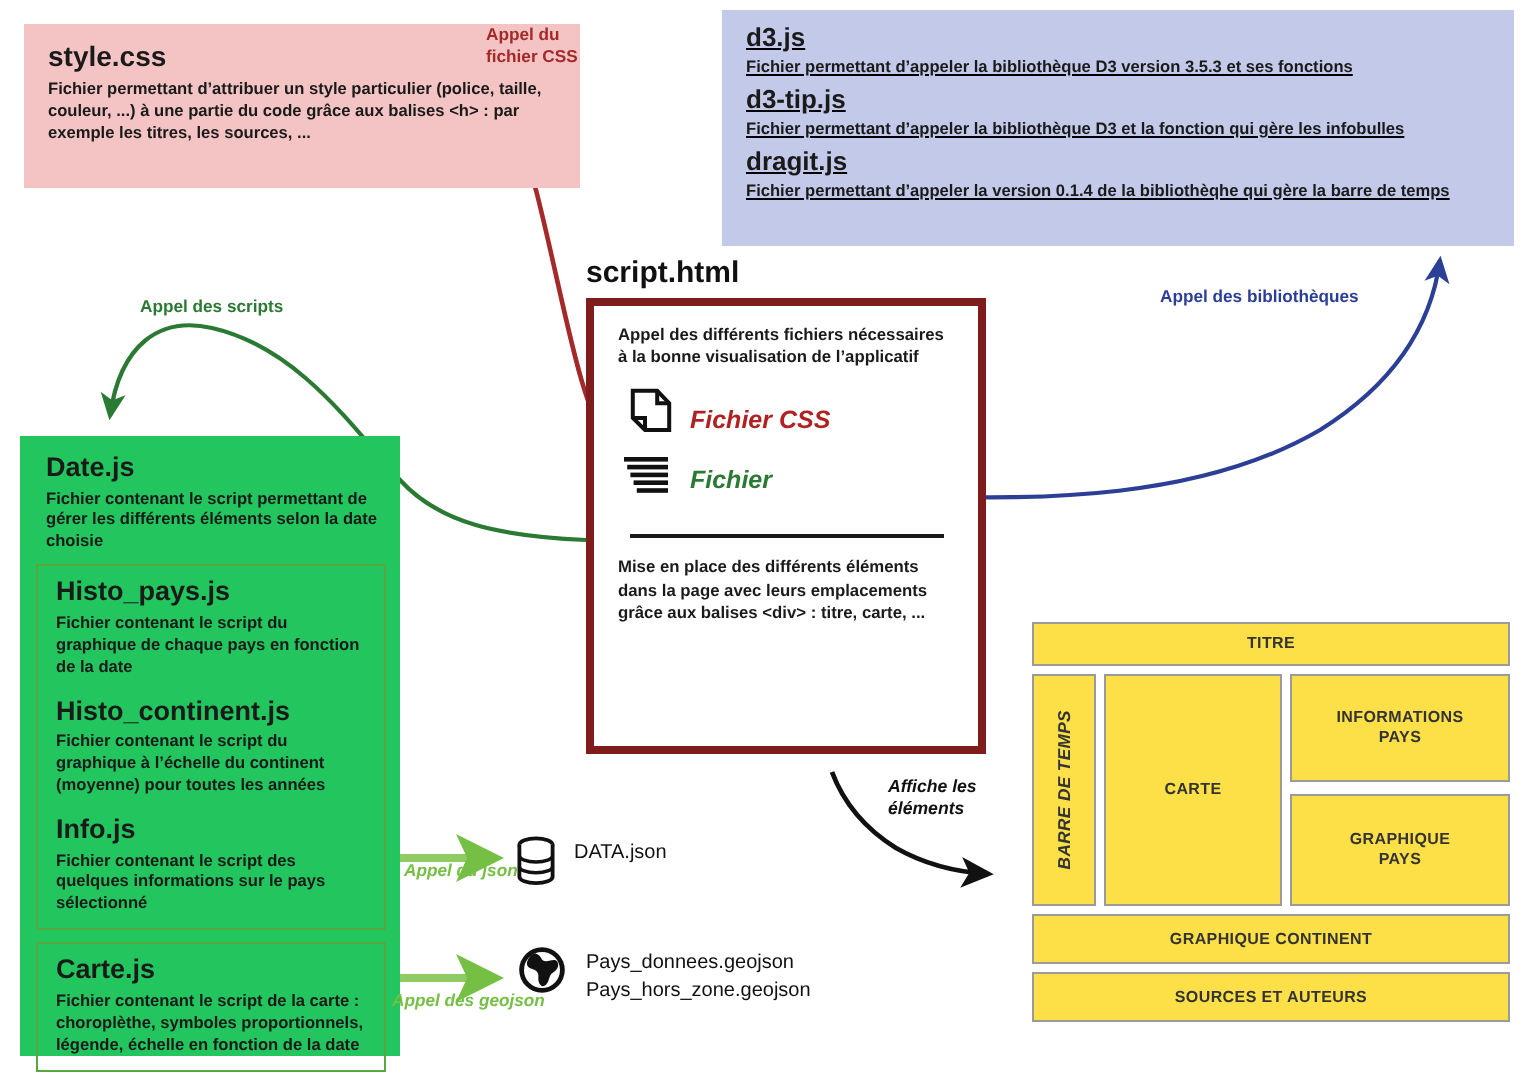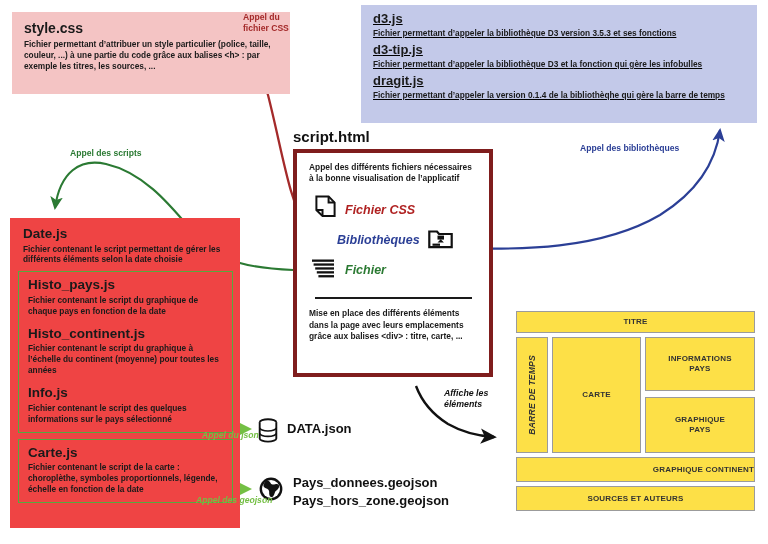--- a/index.html
+++ b/index.html
@@ -35,22 +35,22 @@
     left: 361px; top: 5px; width: 396px; height: 118px;
     background: #c3c9e9;
     padding: 7px 10px 0 12px;
     text-decoration: underline;
   }
   .lib-entry { margin-bottom: 4px; }
   .lib-entry .file-title { font-size: 13px; margin-bottom: 1px; }
 
   
   .box-scripts {
-    left: 10px; top: 218px; width: 230px; height: 310px;
-    background: #ef4444;
+    left: 10px; top: 218px; width: 190px; height: 310px;
+    background: #22c55e;
     padding: 8px 7px 7px 8px;
   }
   .script-entry { padding: 0 4px 0 5px; }
   .script-entry .file-title { font-size: 13.5px; margin-bottom: 2px; }
   .group-bordered {
     border: 1.6px solid #57a83f;
     padding: 5px 4px 7px 4px;
     margin-top: 6px;
   }
   .group-bordered .script-entry + .script-entry { margin-top: 9px; }
@@ -77,21 +77,21 @@
   .row-css { padding-left: 6px; gap: 9px; }
   .row-lib { padding-left: 28px; gap: 8px; }
   .row-scr { padding-left: 1px; gap: 9px; }
   .index-divider {
     height: 2.5px; background: #1a1a1a;
     margin: 12px 6px 9px 6px;
   }
 
   
   .data-item { position: absolute; display: flex; align-items: flex-start; gap: 9px; }
-  .data-text { font-size: 13px; color: #111; line-height: 1.35; font-weight: 700; padding-top: 2px; }
+  .data-text { font-size: 10px; color: #111; line-height: 1.35; font-weight: 400; padding-top: 2px; }
   .item-json { left: 258px; top: 418px; }
   .item-geo  { left: 258px; top: 472px; align-items: center; }
 
   
   .cap { position: absolute; font-size: 8.6px; line-height: 1.3; font-weight: 600; }
   .cap-css  { left: 243px; top: 12px;  color: #a42a2a; }
   .cap-scr  { left: 70px;  top: 148px; color: #2b7a33; }
   .cap-lib  { left: 580px; top: 143px; color: #2b3f96; }
   .cap-aff  { left: 444px; top: 388px; color: #111; font-style: italic; font-size: 8.8px; }
   .cap-json { left: 202px; top: 430px; color: #74bf44; font-style: italic; text-align: center; }
@@ -101,21 +101,21 @@
   .mockup { left: 505px; top: 311px; width: 250px; height: 203px; }
   .mk { position: absolute; border: 1px solid #9b9b9b; background: #fde047;
         display: flex; align-items: center; justify-content: center;
         font-size: 8px; color: #333; text-align: center; letter-spacing: .2px; font-weight: 600; }
   .mk-titre { left: 11px; top: 0;    width: 239px; height: 22px; }
   .mk-barre { left: 11px; top: 26px; width: 32px;  height: 116px; }
   .mk-barre span { writing-mode: vertical-rl; transform: rotate(180deg); font-style: italic; font-size: 8.6px; }
   .mk-carte { left: 47px; top: 26px; width: 89px; height: 116px; }
   .mk-info  { left: 140px; top: 26px; width: 110px; height: 54px; }
   .mk-gpays { left: 140px; top: 86px; width: 110px; height: 56px; }
-  .mk-gcont { left: 11px; top: 146px; width: 239px; height: 25px; justify-content: flex-end; }
+  .mk-gcont { left: 11px; top: 146px; width: 239px; height: 25px; }
   .mk-src   { left: 11px; top: 175px; width: 239px; height: 25px; }
   .mk span { display: block; line-height: 1.25; }
 </style>
 </head>
 <body>
 
 <div id="stage">
 
   <svg class="svg-layer" viewBox="0 0 768 544">
     <defs>
@@ -208,31 +208,20 @@
           <span>
             <svg width="21" height="26" viewBox="0 0 21 26">
               <path d="M1.4,1.4 H13.6 L19.6,7.6 V21 H7.5 L1.4,15 Z" fill="#fff" stroke="#111" stroke-width="2"></path>
               <path d="M13.6,1.4 V7.6 H19.6" fill="none" stroke="#111" stroke-width="2"></path>
               <path d="M1.4,15 H7.5 V21" fill="none" stroke="#111" stroke-width="2"></path>
             </svg>
           </span>
           <span class="itxt t-css">Fichier CSS</span>
         </div>
 
-        <div class="index-row row-lib">
-          <span class="itxt t-lib">Bibliothèques</span>
-          <span>
-            <svg width="25" height="22" viewBox="0 0 25 22">
-              <path d="M1.3,4.5 H9 L11,7 H23.7 V20.2 H1.3 Z" fill="#fff" stroke="#111" stroke-width="2.2"></path>
-              <rect x="9.5" y="8.6" width="6.5" height="4" fill="#111"></rect>
-              <path d="M12.7,12.2 L15.9,15.6 L9.5,15.6 Z" fill="#111"></path>
-              <rect x="4.5" y="16.6" width="7.5" height="2.2" fill="#111"></rect>
-            </svg>
-          </span>
-        </div>
 
         <div class="index-row row-scr">
           <span>
             <svg width="26" height="22" viewBox="0 0 26 22">
               <rect x="2" y="2.5" width="22" height="2.3" fill="#111"></rect>
               <rect x="3.6" y="6.4" width="20.4" height="2.3" fill="#111"></rect>
               <rect x="5.2" y="10.3" width="18.8" height="2.3" fill="#111"></rect>
               <rect x="6.8" y="14.2" width="17.2" height="2.3" fill="#111"></rect>
               <rect x="8.4" y="18.1" width="15.6" height="2.3" fill="#111"></rect>
             </svg>

